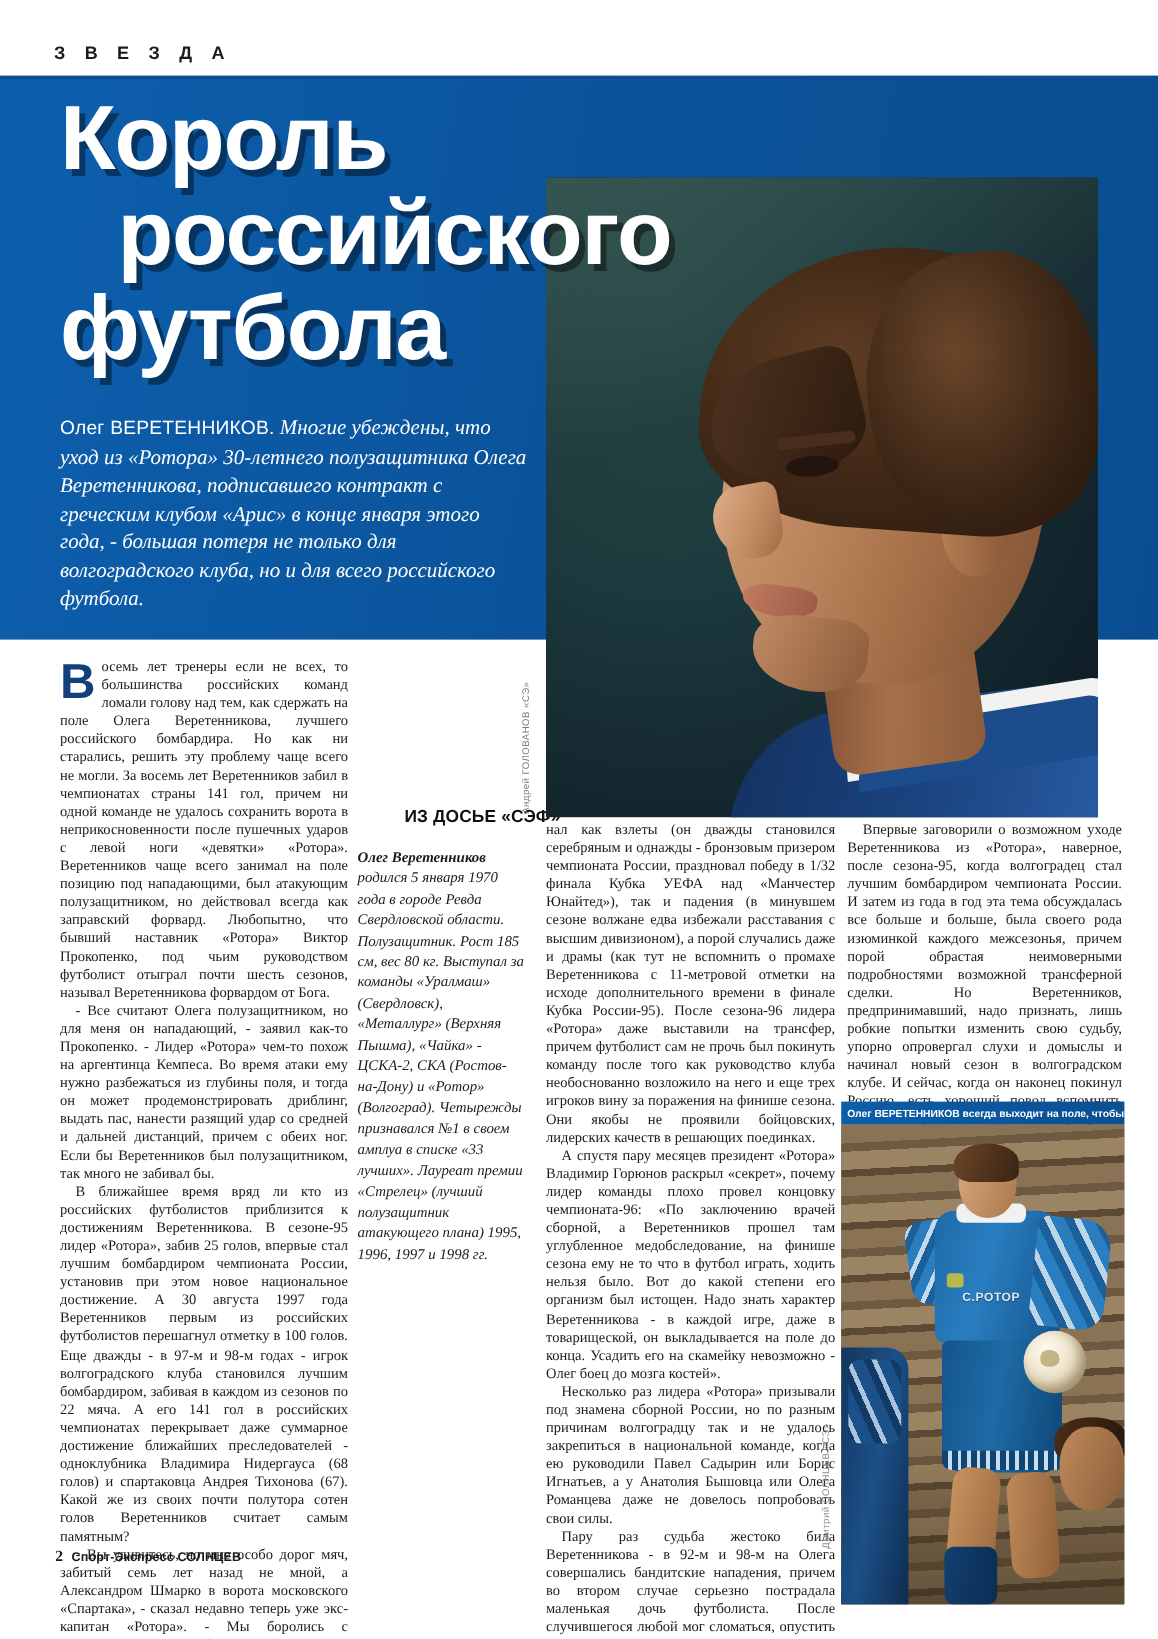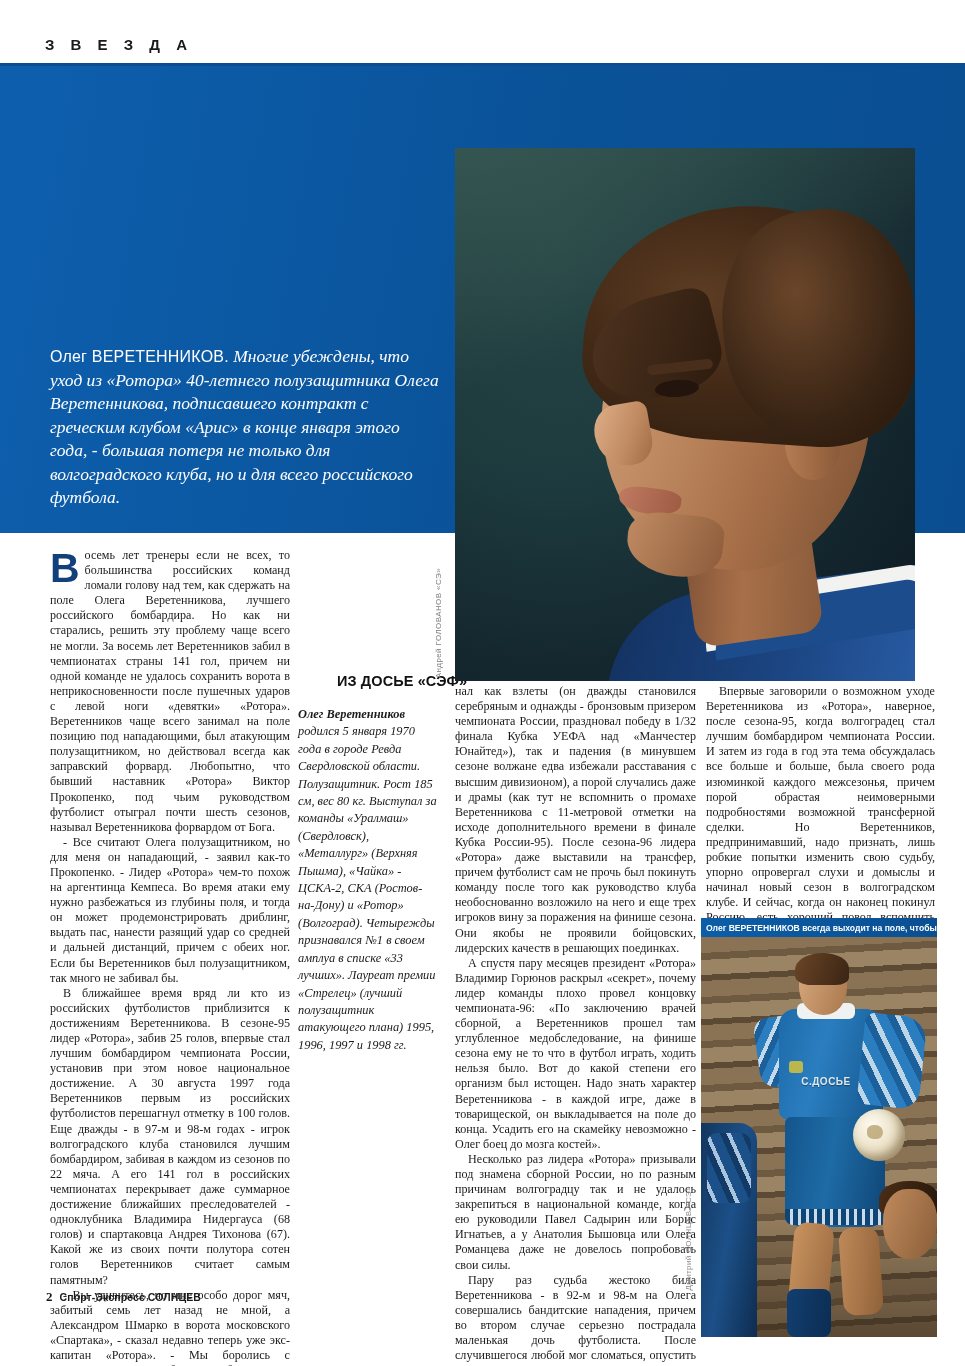--- a/index.html
+++ b/index.html
@@ -369,23 +369,28 @@
     <div class="pm-hair"></div>
     <div class="pm-hair2"></div>
     <div class="pm-fringe"></div>
     <div class="pm-brow"></div>
     <div class="pm-eye"></div>
     <div class="pm-nose"></div>
     <div class="pm-lip"></div>
     <div class="pm-chin"></div>
   </div>
 
+  <div class="headline">
+    <span class="l1">Король</span>
+    <span class="l2">российского</span>
+    <span class="l3">футбола</span>
+  </div>
 
   <div class="lead">
-    <span class="name">Олег ВЕРЕТЕННИКОВ.</span><span> Многие убеждены, что уход из «Ротора» 40-летнего полузащитника Олега Веретенникова, подписавшего контракт с греческим клубом «Арис» в конце января этого года, - большая потеря не только для волгоградского клуба, но и для всего российского футбола.</span>
+    <span class="name">Олег ВЕРЕТЕННИКОВ.</span><span> Многие убеждены, что уход из «Ротора» 30-летнего полузащитника Олега Веретенникова, подписавшего контракт с греческим клубом «Арис» в конце января этого года, - большая потеря не только для волгоградского клуба, но и для всего российского футбола.</span>
   </div>
 
   <div class="credit-v credit-main">Андрей ГОЛОВАНОВ «СЭ»</div>
 
   <div class="col" id="col1">
     <p class="noind"><span class="dropcap">В</span><span>осемь лет тренеры если не всех, то большинства российских команд ломали голову над тем, как сдержать на поле Олега Веретенникова, лучшего российского бомбардира. Но как ни старались, решить эту проблему чаще всего не могли. За восемь лет Веретенников забил в чемпионатах страны 141 гол, причем ни одной команде не удалось сохранить ворота в неприкосновенности после пушечных ударов с левой ноги «девятки» «Ротора». Веретенников чаще всего занимал на поле позицию под нападающими, был атакующим полузащитником, но действовал всегда как заправский форвард. Любопытно, что бывший наставник «Ротора» Виктор Прокопенко, под чьим руководством футболист отыграл почти шесть сезонов, называл Веретенникова форвардом от Бога.</span></p>
     <p><span>- Все считают Олега полузащитником, но для меня он нападающий, - заявил как-то Прокопенко. - Лидер «Ротора» чем-то похож на аргентинца Кемпеса. Во время атаки ему нужно разбежаться из глубины поля, и тогда он может продемонстрировать дриблинг, выдать пас, нанести разящий удар со средней и дальней дистанций, причем с обеих ног. Если бы Веретенников был полузащитником, так много не забивал бы.</span></p>
     <p><span>В ближайшее время вряд ли кто из российских футболистов приблизится к достижениям Веретенникова. В сезоне-95 лидер «Ротора», забив 25 голов, впервые стал лучшим бомбардиром чемпионата России, установив при этом новое национальное достижение. А 30 августа 1997 года Веретенников первым из российских футболистов перешагнул отметку в 100 голов. Еще дважды - в 97-м и 98-м годах - игрок волгоградского клуба становился лучшим бомбардиром, забивая в каждом из сезонов по 22 мяча. А его 141 гол в российских чемпионатах перекрывает даже суммарное достижение ближайших преследователей - одноклубника Владимира Нидергауса (68 голов) и спартаковца Андрея Тихонова (67). Какой же из своих почти полутора сотен голов Веретенников считает самым памятным?</span></p>
     <p><span>- Вы удивитесь, но мне особо дорог мяч, забитый семь лет назад не мной, а Александром Шмарко в ворота московского «Спартака», - сказал недавно теперь уже экс-капитан «Ротора». - Мы боролись с динамовцами за серебро, и победа нужна была как воздух. В «Спартаке» блистали Федор Черенков, Сергей Родионов, Валерий Карпин, но мы выиграли!</span></p>
 
@@ -414,21 +419,21 @@
   <div class="photo-low">
     <div class="pl-stands"></div>
     <div class="pl-dark"></div>
     <div class="pl-side"></div>
     <div class="pl-side-stripe"></div>
     <div class="pl-sleeve2"></div>
     <div class="pl-torso"></div>
     <div class="pl-sleeve"></div>
     <div class="pl-collar"></div>
     <div class="pl-logo"></div>
-    <div class="pl-badge">С.ДОСЬЕ</div>
+    <div class="pl-badge">С.РОТОР</div>
     <div class="pl-shorts"></div>
     <div class="pl-shortband"></div>
     <div class="pl-head"></div>
     <div class="pl-hair"></div>
     <div class="pl-leg1"></div>
     <div class="pl-leg2"></div>
     <div class="pl-sock"></div>
     <div class="pl-ball"></div>
     <div class="pl-hair2"></div>
     <div class="pl-face2"></div>

